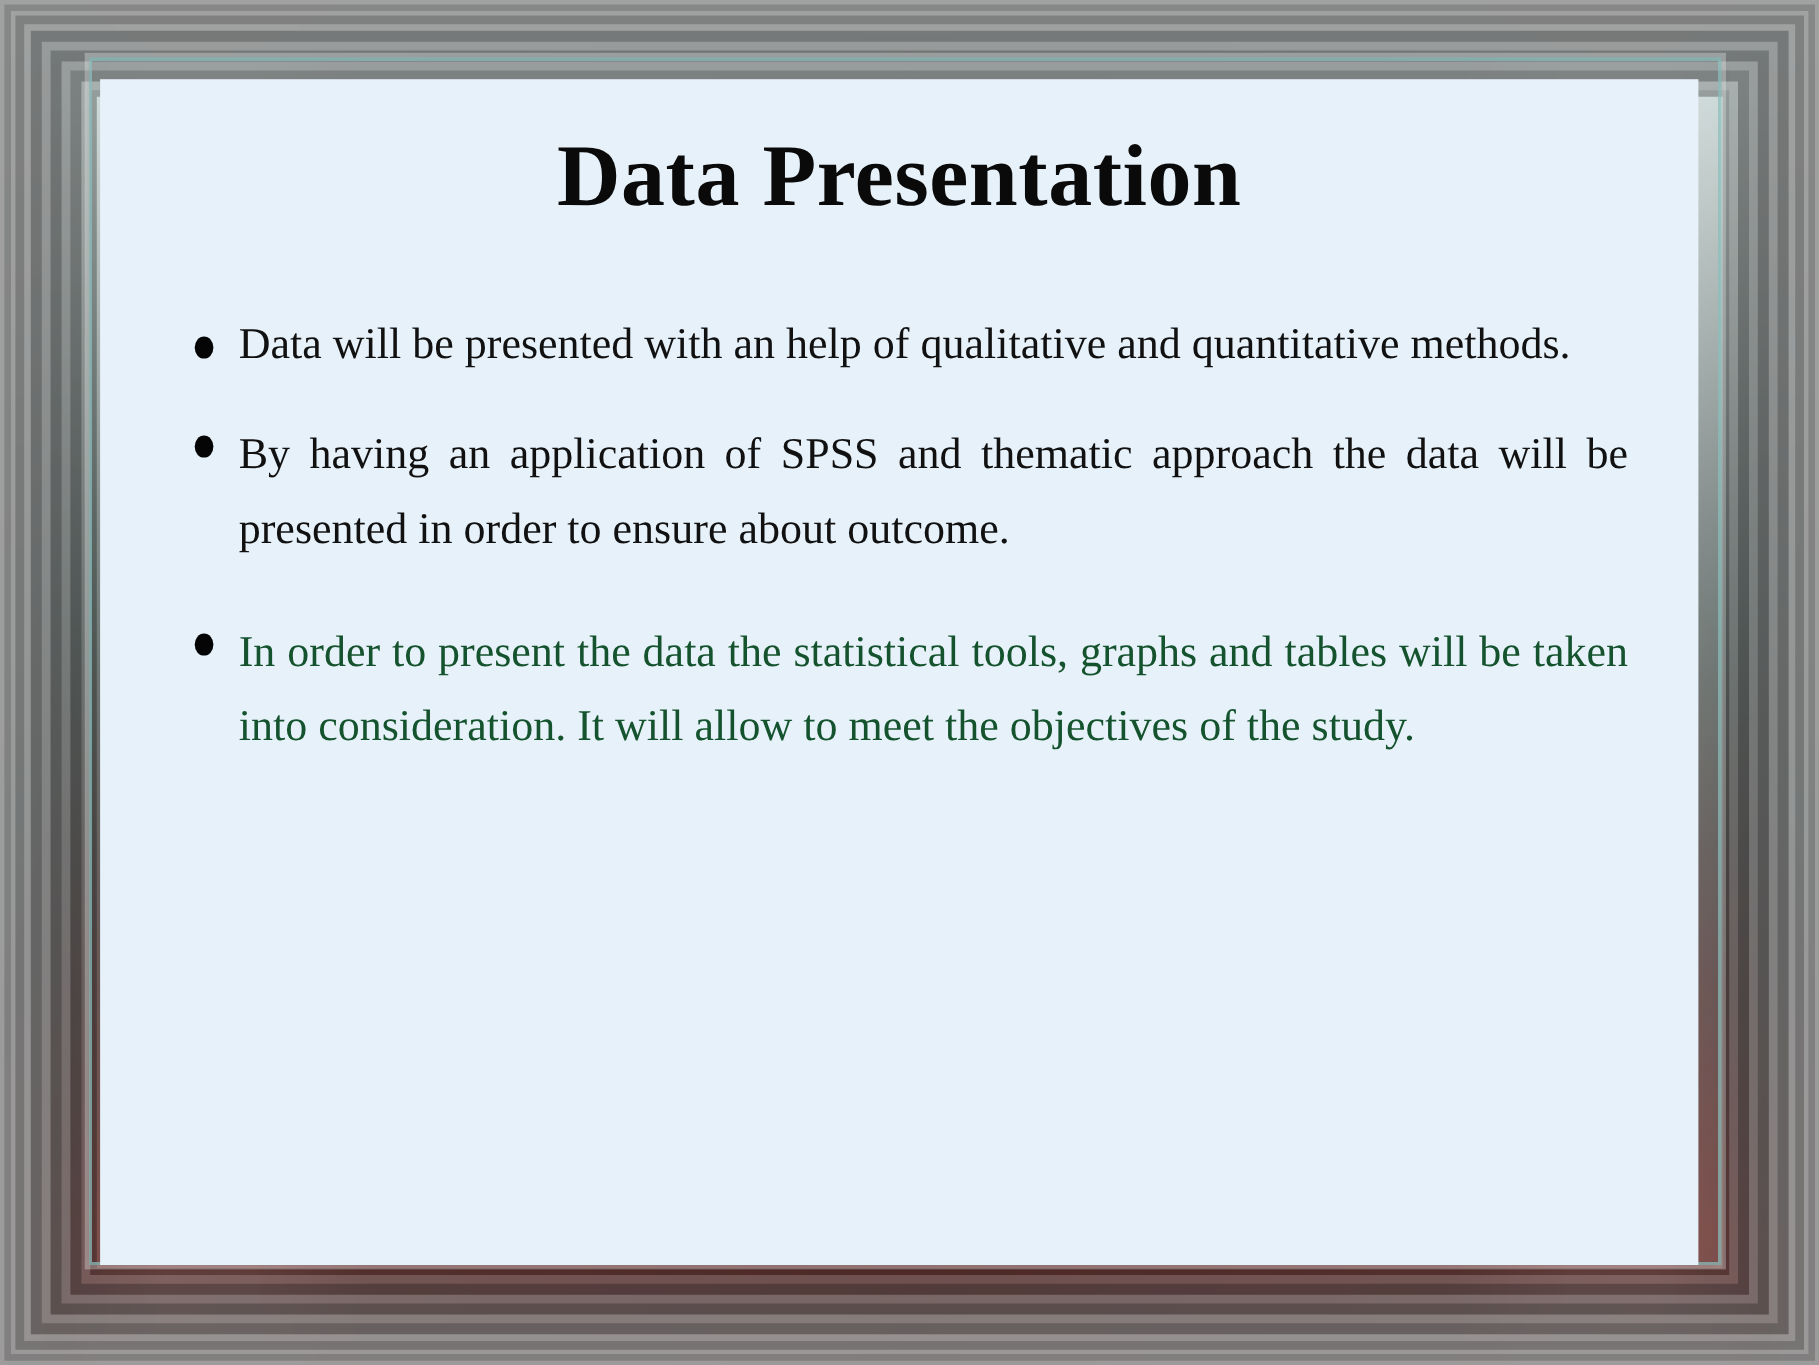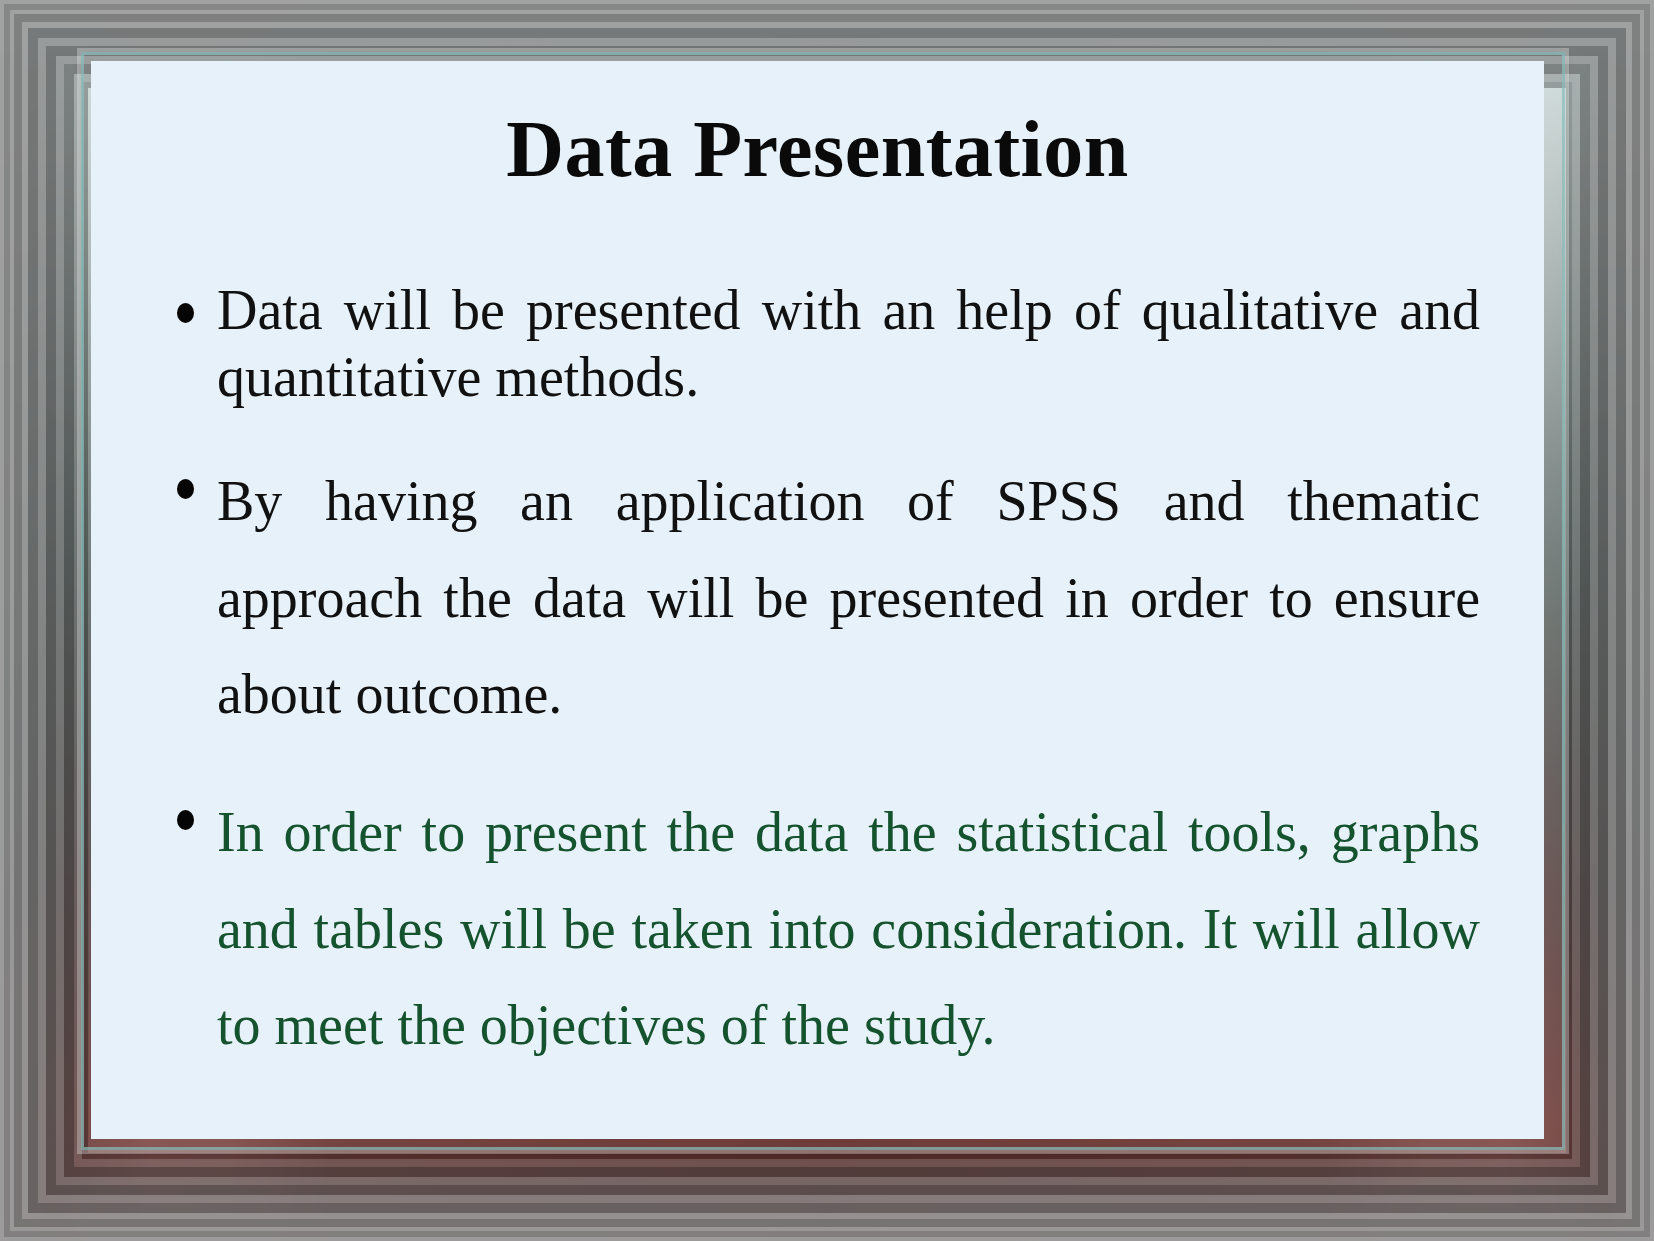--- a/index.html
+++ b/index.html
@@ -107,21 +107,21 @@
     box-shadow:
       0 0 0 3px rgba(120,190,185,0.55),
       0 0 0 7px rgba(255,255,255,0.30),
       0 2px 10px rgba(0,0,0,0.35);
   }
 
   
   .content {
     position: absolute;
     left: 91px;
-    top: 61px;
+    top: 72px;
     width: 1453px;
     height: 1078px;
     background: #e6f1f9;
     box-sizing: border-box;
     padding: 46px 64px 30px 64px;
     overflow: hidden;
   }
 
   .slide-title {
     margin: 0;
@@ -137,21 +137,21 @@
   .bullet-list {
     list-style: none;
     margin: 86px 0 0 0;
     padding: 0;
   }
 
   .bullet-item {
     position: relative;
     margin: 0 0 42px 0;
     padding-left: 62px;
-    font-size: 56px;
+    font-size: 40px;
     text-align: justify;
     color: #111111;
   }
 
   .bullet-item:last-child {
     margin-bottom: 0;
   }
 
   .bullet-item.tight {
     line-height: 1.20;

